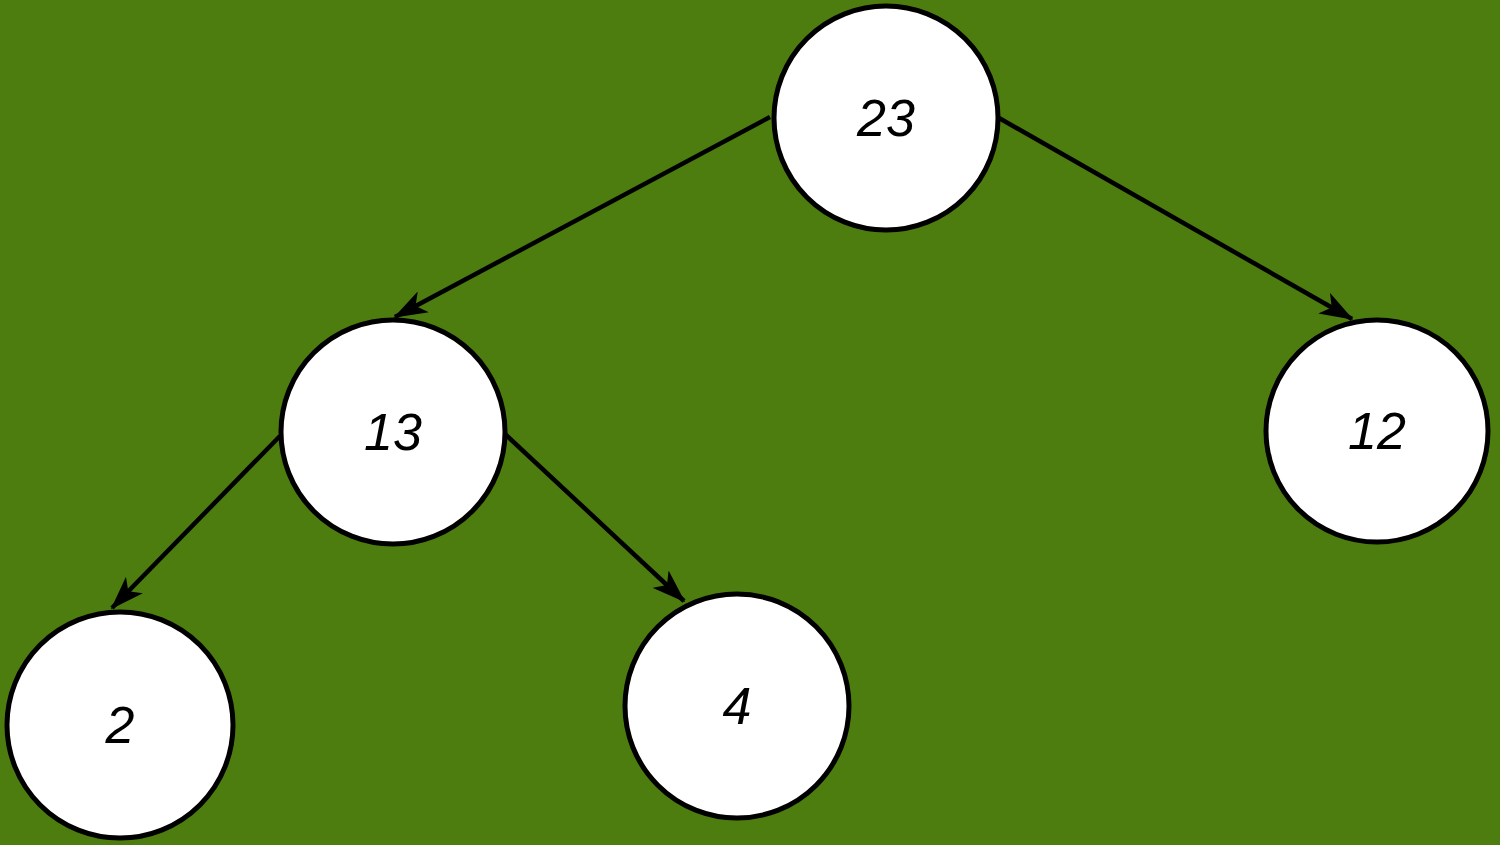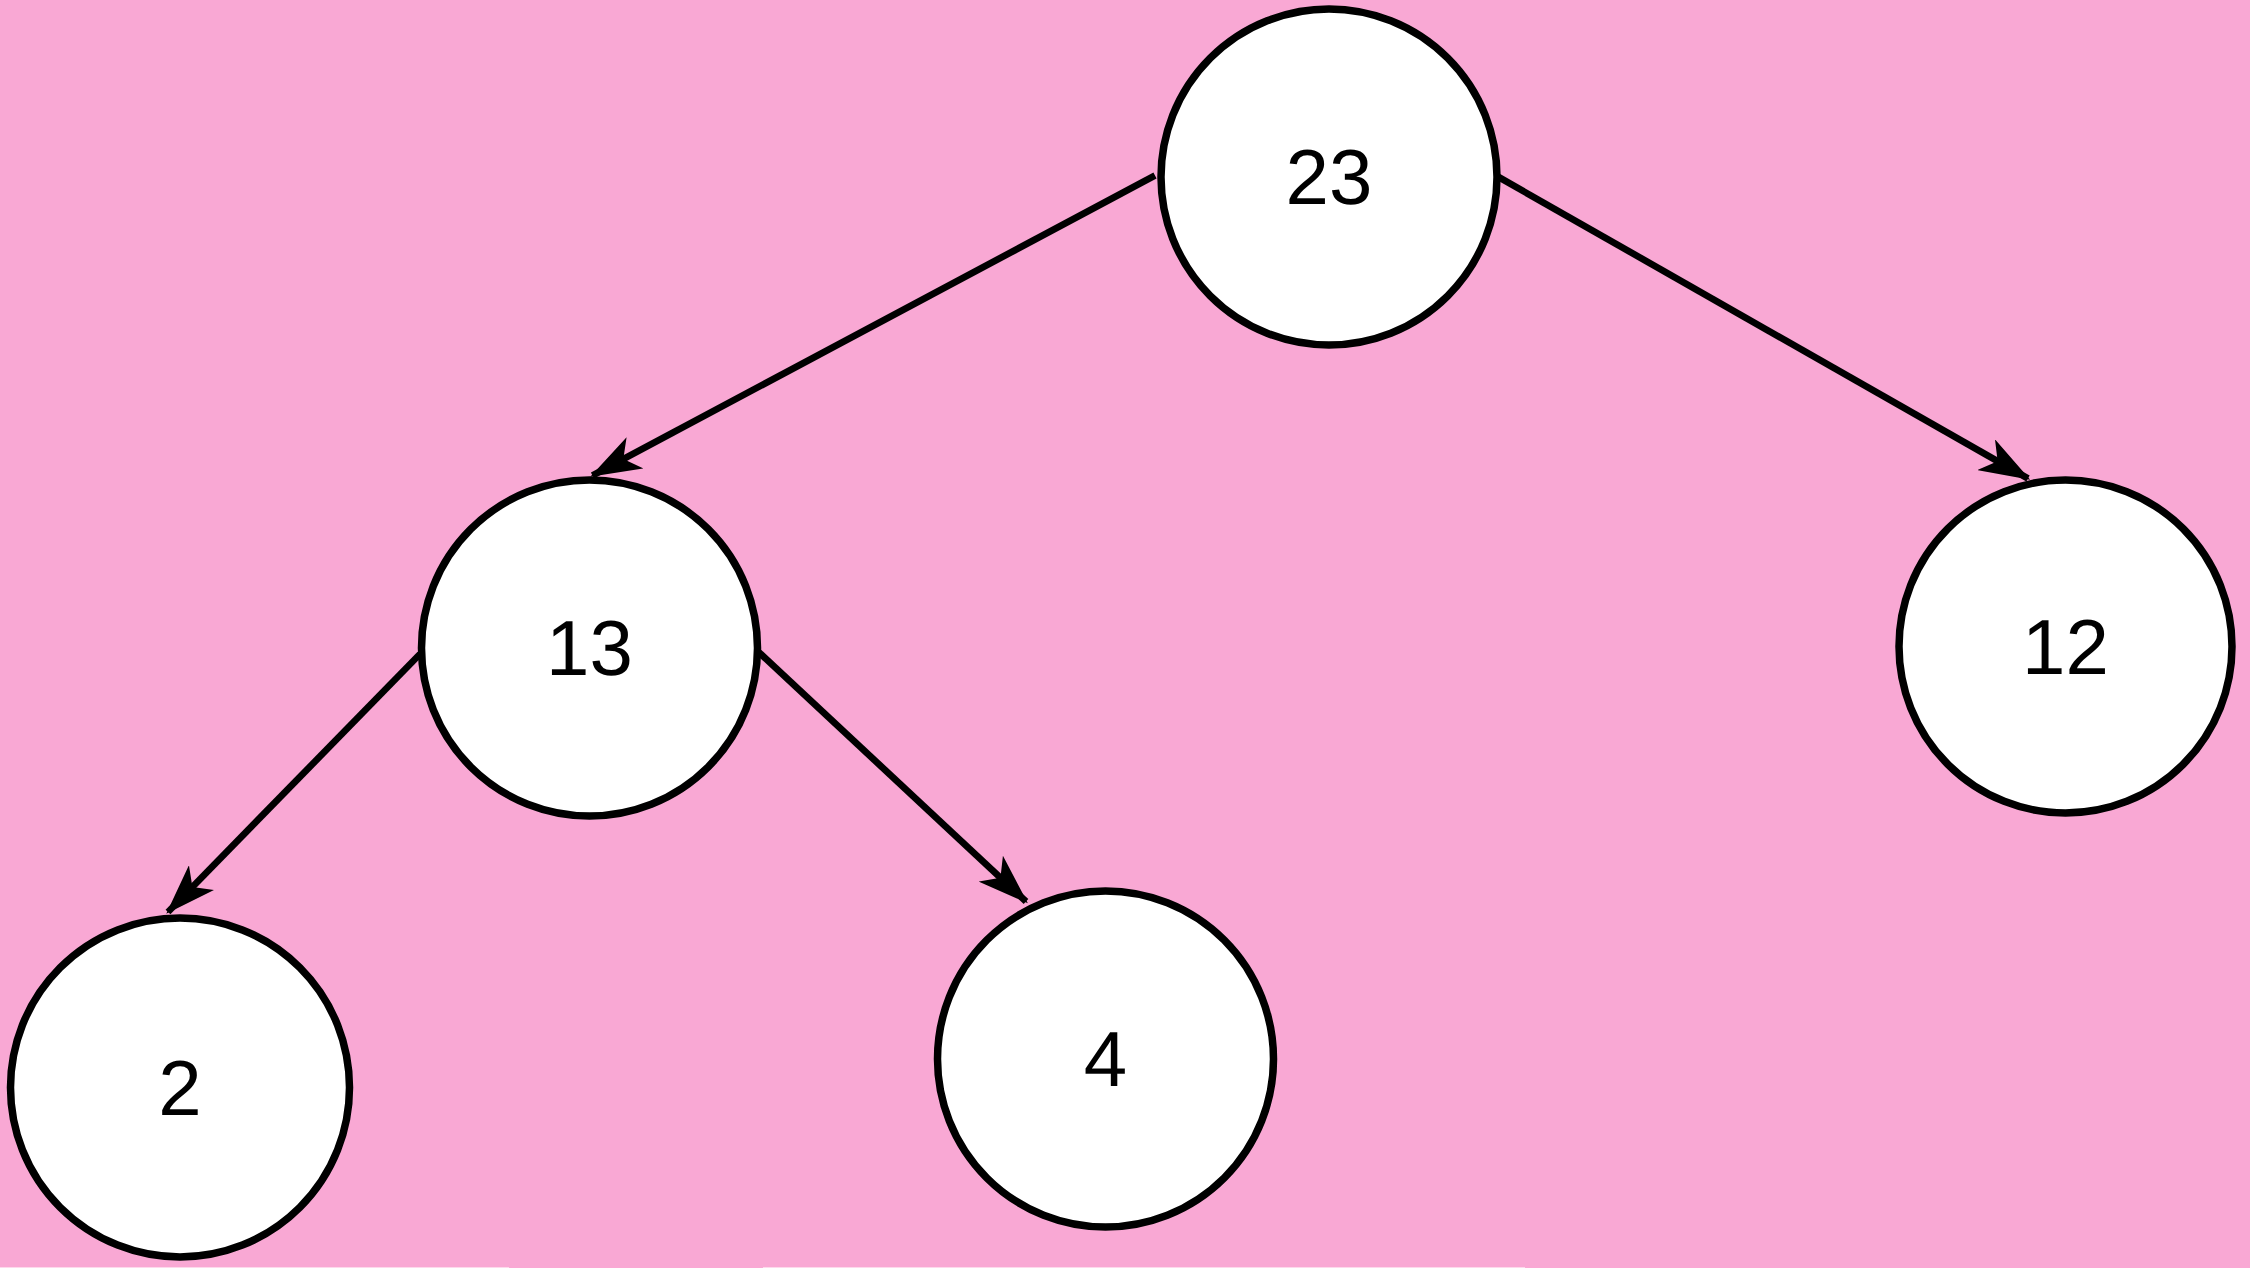--- a/index.html
+++ b/index.html
@@ -4,22 +4,23 @@
 <style>
   html, body {
     margin: 0;
     padding: 0;
     background: #ffffff;
   }
   .stage {
     position: relative;
     width: 1500px;
     height: 845px;
-    background: #f9a8d4;
+    background: #4d7c0f;
     overflow: hidden;
+    font-style: italic;
   }
   svg { display: block; }
   .node-label {
     font-family: "Liberation Sans", "DejaVu Sans", sans-serif;
     font-weight: 400;
   }
 </style>
 </head>
 <body>
 

